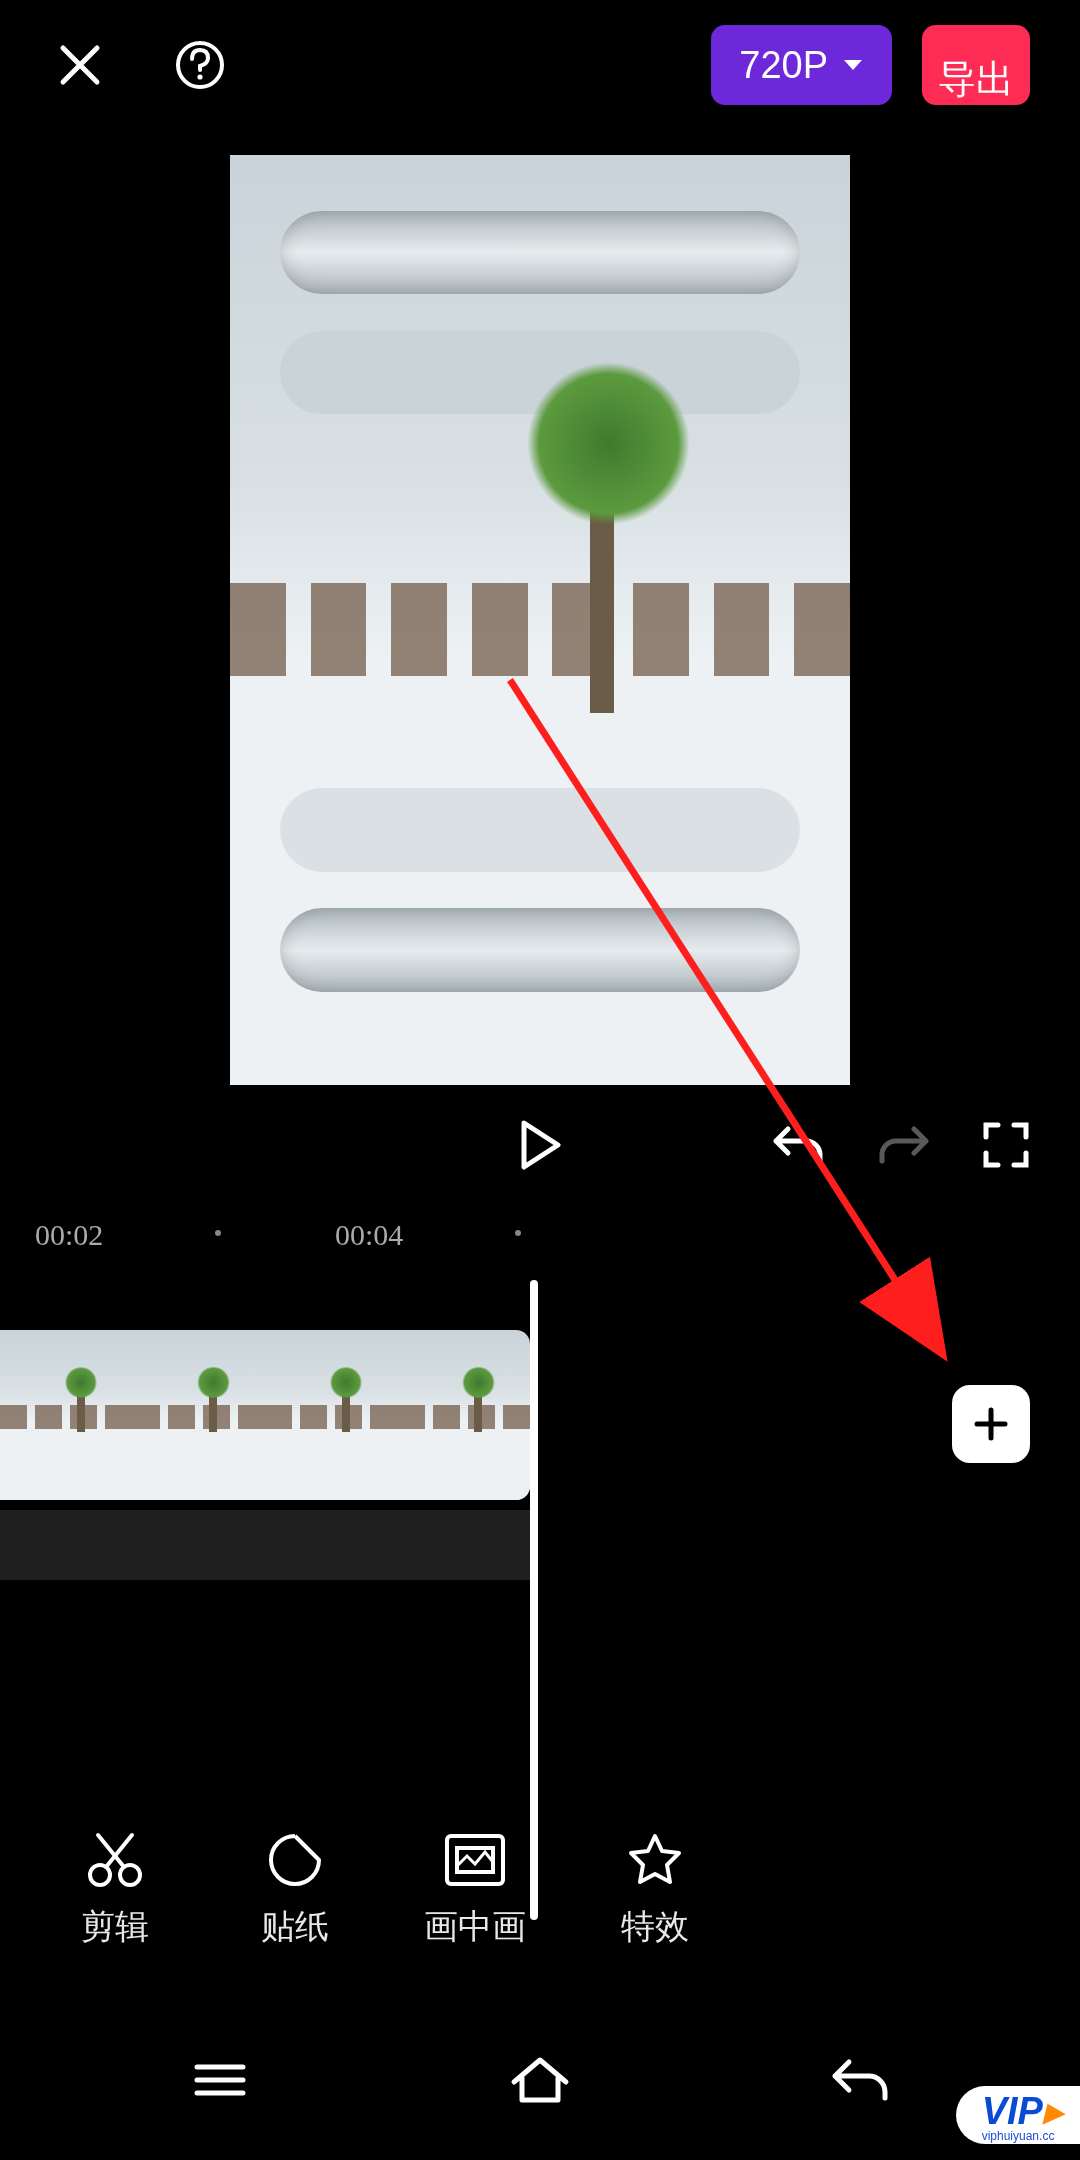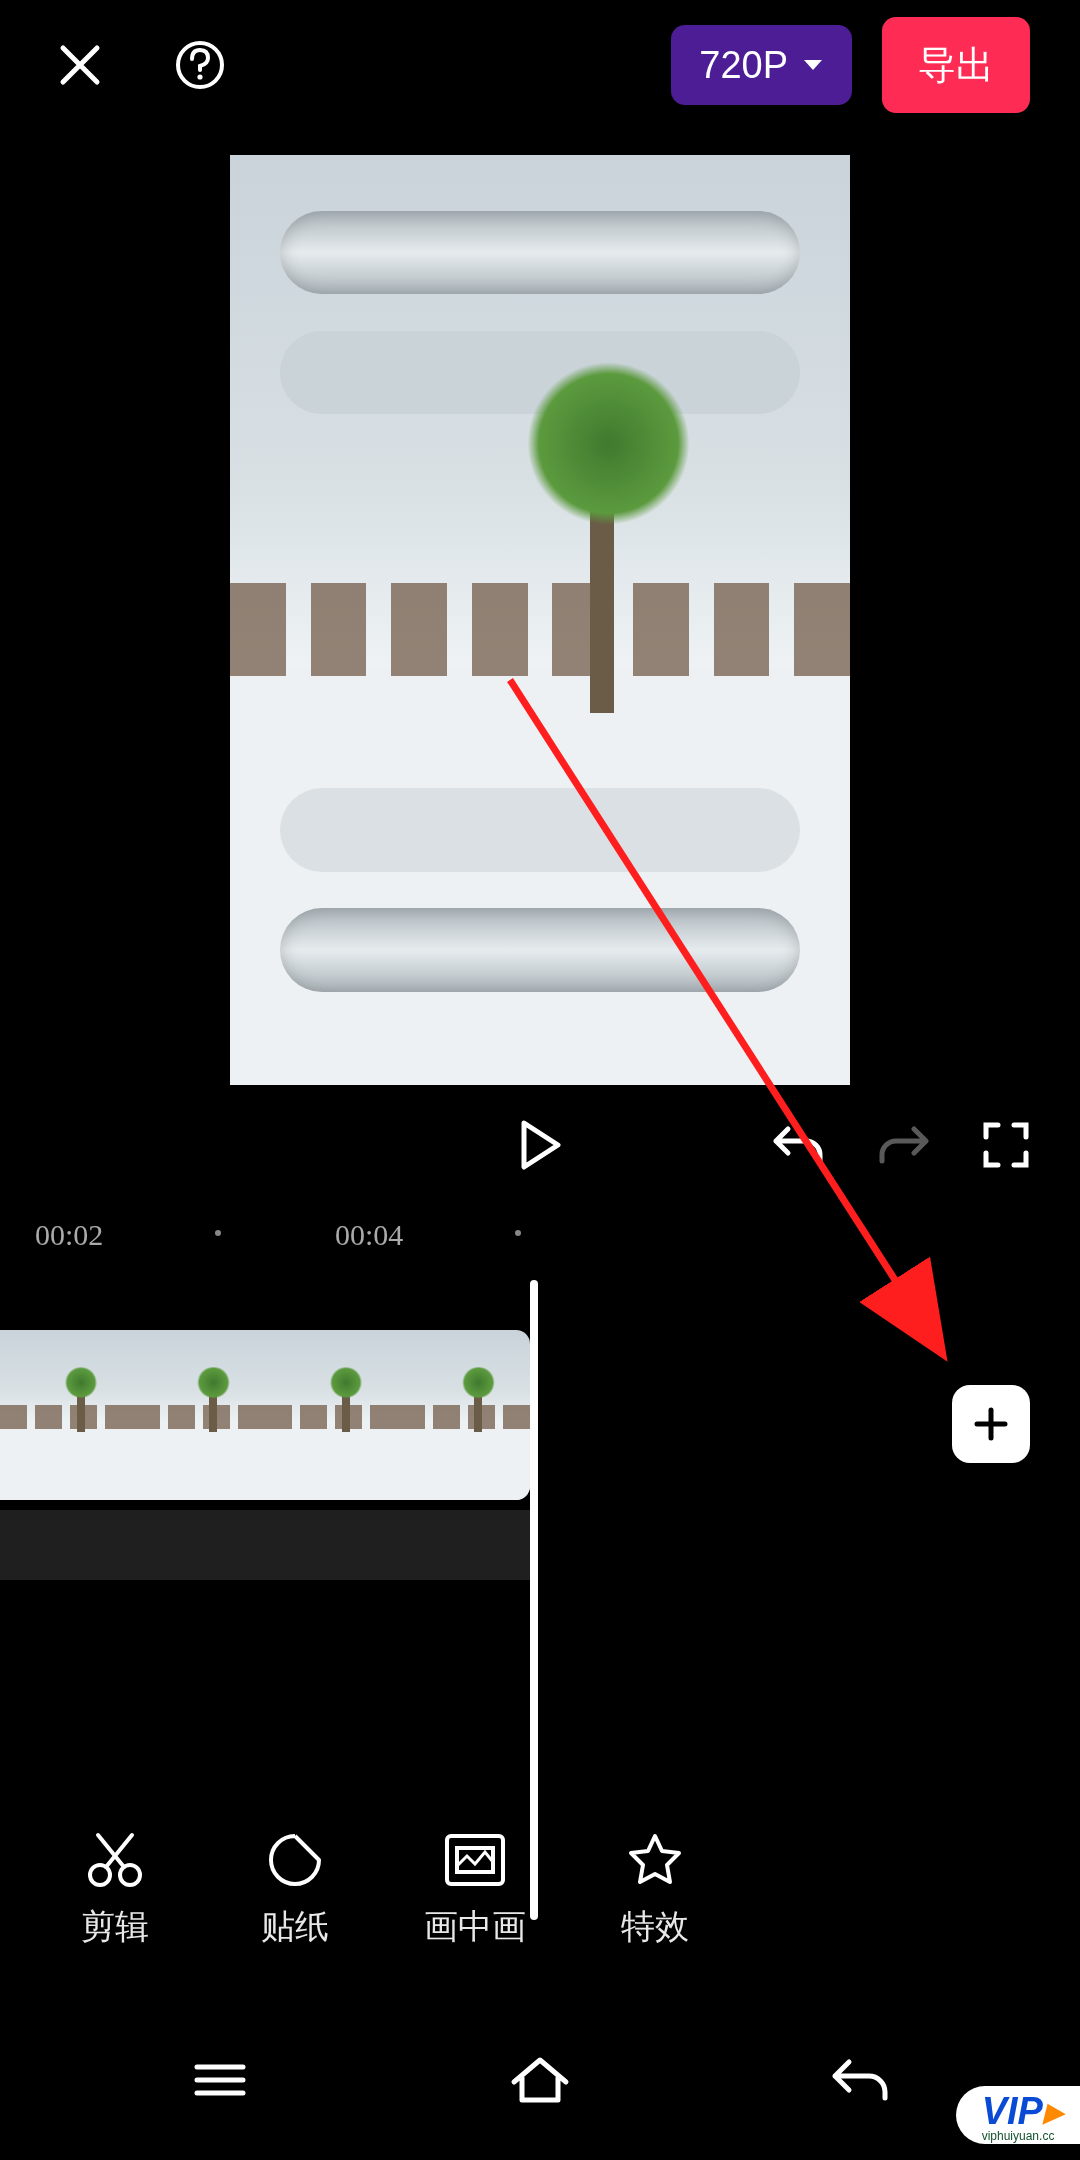--- a/index.html
+++ b/index.html
@@ -4,22 +4,22 @@
 <style>
   * { box-sizing: border-box; margin: 0; padding: 0; }
   html, body { width: 1080px; height: 2160px; background: #000; font-family: -apple-system, "Helvetica Neue", Arial, sans-serif; color: #fff; overflow: hidden; }
   body { position: relative; }
 
   
   .header { position: absolute; top: 0; left: 0; right: 0; height: 130px; display: flex; align-items: center; padding: 0 50px; }
   .header .close-btn { width: 60px; height: 60px; display:flex; align-items:center; justify-content:center; }
   .header .help-btn { width: 60px; height: 60px; display:flex; align-items:center; justify-content:center; margin-left: 60px; }
   .header .spacer { flex: 1; }
-  .header .res-btn { height: 80px; padding: 0 28px; border-radius: 14px; background: #4c1d95; display:flex; align-items:center; gap:14px; font-size: 38px; font-weight: 500; }
-  .header .export-btn { height: 96px; padding: 0 36px; border-radius: 14px; background: #fe2c55; display:flex; align-items:center; justify-content:center; font-size: 38px; font-weight: 500; margin-left: 30px; }
+  .header .res-btn { height: 80px; padding: 0 28px; border-radius: 14px; background: #6d28d9; display:flex; align-items:center; gap:14px; font-size: 38px; font-weight: 500; }
+  .header .export-btn { height: 80px; padding: 0 16px; border-radius: 14px; background: #fe2c55; display:flex; align-items:flex-end; justify-content:center; font-size: 38px; font-weight: 500; margin-left: 30px; }
 
   
   .preview-wrap { position: absolute; top: 130px; left: 0; right: 0; bottom: 1050px; display:flex; align-items:center; justify-content:center; }
   .preview { width: 620px; height: 930px; position: relative; overflow: hidden; }
 
   
   .playbar { position: absolute; left: 0; right: 0; top: 1090px; height: 110px; display:flex; align-items:center; padding: 0 50px; }
   .time { font-size: 40px; }
   .time .cur { color: #fff; }
   .time .sep { color: #7a7a7a; padding: 0 6px; }
@@ -49,21 +49,21 @@
   .tool .ico { height:80px; display:flex; align-items:center; justify-content:center; }
   .tool .lbl { font-size:34px; color:#e8e8e8; margin-top:4px; }
   .toolbar .tool:first-child { margin-left: 25px; }
 
   
   .navbar { position:absolute; left:0; right:0; bottom:0; height:160px; display:flex; align-items:center; justify-content:space-around; padding: 0 60px; }
   .navbtn { width:120px; height:80px; display:flex; align-items:center; justify-content:center; }
 
   
   .watermark { position:absolute; right:0; bottom:16px; background:#fff; color:#0a4bd6; font-weight:900; font-style:italic; font-size:38px; padding:6px 18px 2px 26px; border-radius:50px 0 0 50px; line-height:1; }
-  .watermark small { display:block; font-size:12px; font-weight:400; font-style:normal; color:#14532d; letter-spacing:0; }
+  .watermark small { display:block; font-size:12px; font-weight:400; font-style:normal; color:#1d4ed8; letter-spacing:0; }
 
   
   .arrow { position:absolute; pointer-events:none; }
 
   
   .scene { position:absolute; inset:0; background: linear-gradient(#c9d3d9 0%, #d8e0e4 35%, #eef2f4 55%, #f6f8f9 100%); overflow:hidden; }
   .scene .ground { position:absolute; left:0; right:0; bottom:0; top:55%; background:#eef1f3; }
   .scene .fence { position:absolute; left:0; right:0; top:46%; height:10%; display:flex; gap:4%; }
   .scene .fence span { flex:1; background:#6b523e; opacity:.7; }
   .scene .tree-trunk { position:absolute; left:58%; top:30%; width:4%; height:30%; background:#6a5c46; }

